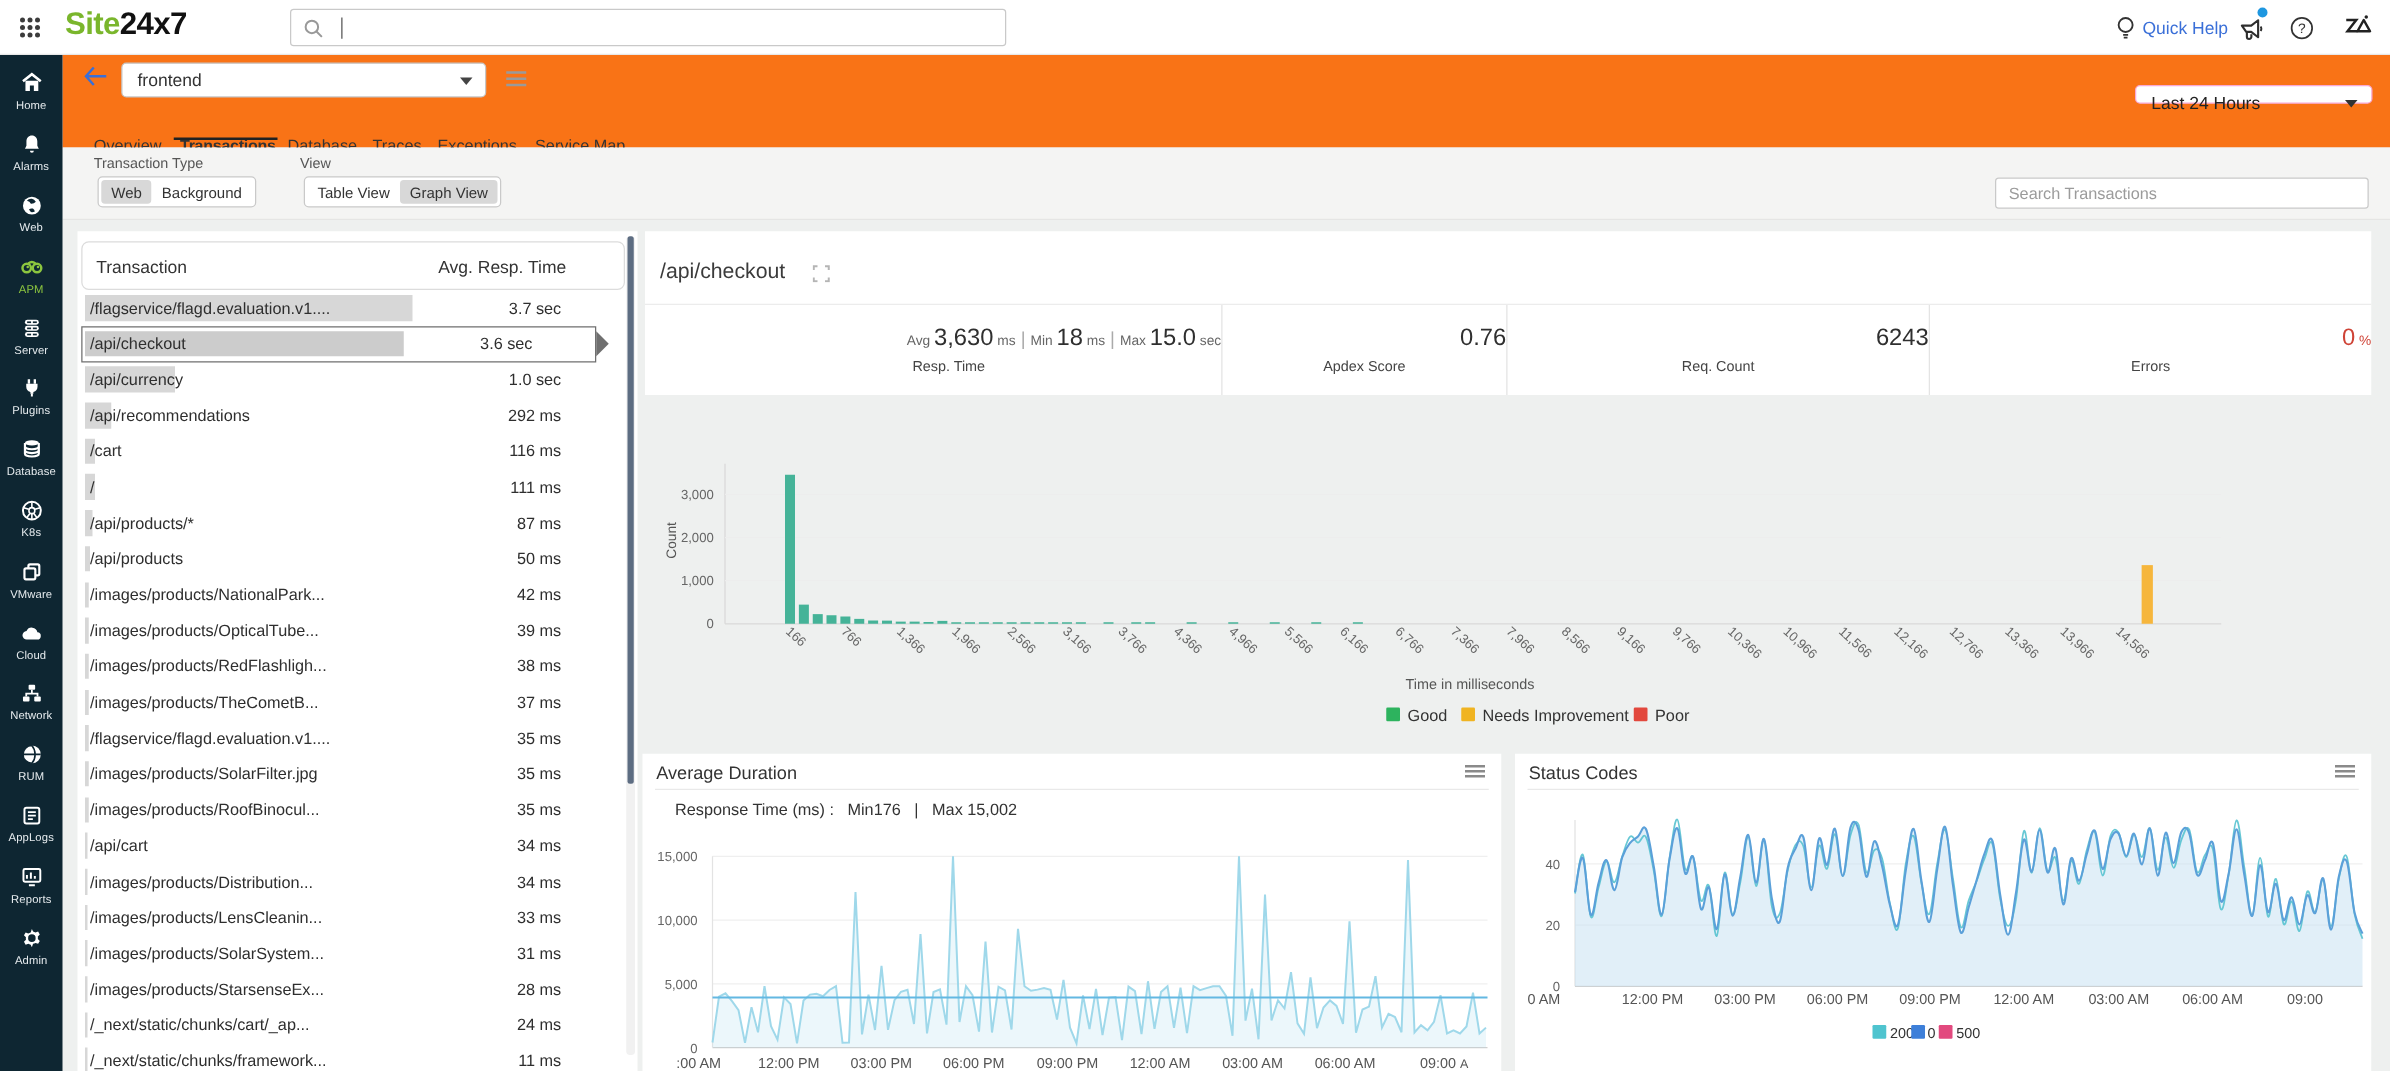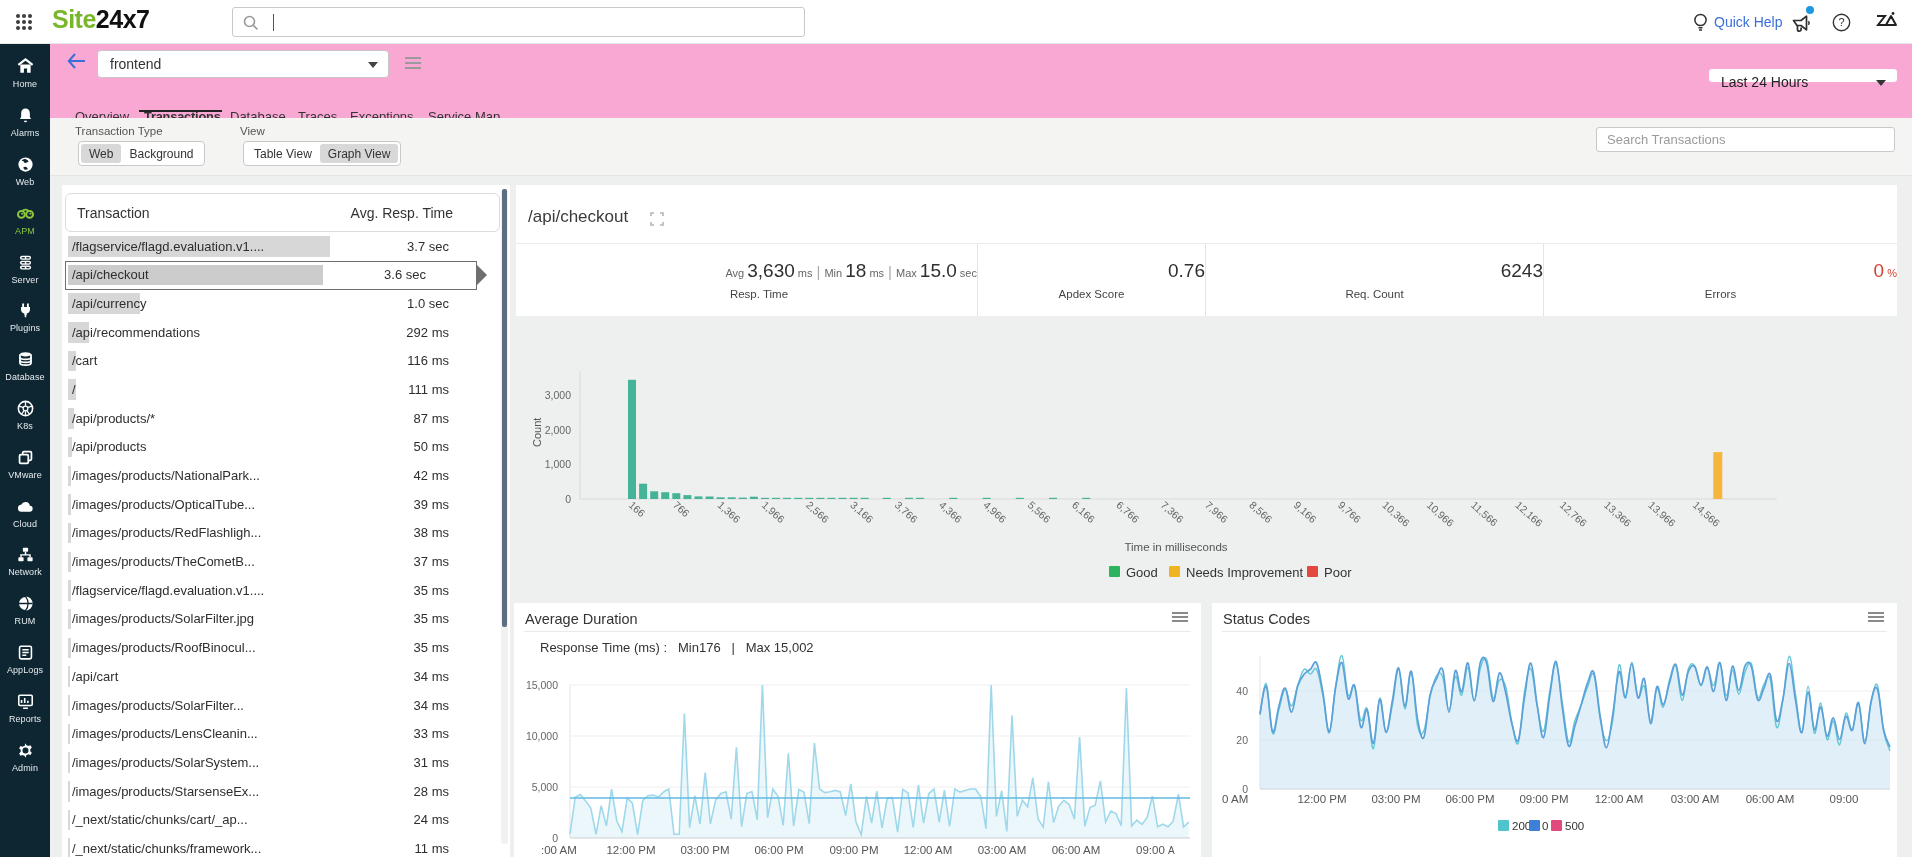--- a/index.html
+++ b/index.html
@@ -19,40 +19,40 @@
 #qh svg { margin-right:5px; }
 .topico { position:absolute; top:13px; }
 
 
 #sidebar { position:absolute; left:0; top:44px; width:50px; height:813px; background:#0e2632; z-index:4; padding-top:4px; }
 .sitem { height:48.8px; display:flex; flex-direction:column; align-items:center; justify-content:center; padding-top:2px; }
 .sitem span { font-size:9px; color:#e6ebee; margin-top:3px; letter-spacing:0.1px; }
 .sitem.active span { color:#8cc63f; }
 
 
-#subhead { position:absolute; left:50px; top:44px; width:1862px; height:74px; background:#f9a8d4; }
+#subhead { position:absolute; left:50px; top:44px; width:1862px; height:74px; background:#f97316; }
 #backarrow { position:absolute; left:17px; top:9px; }
 #appsel { position:absolute; left:47px; top:6px; width:292px; height:28px; border:1px solid #c6c6c6; border-radius:4px; background:#fff; font-size:14px; color:#333; line-height:26px; padding-left:12px; }
 #appsel .caret { position:absolute; right:10px; top:11px; width:0; height:0; border-left:5px solid transparent; border-right:5px solid transparent; border-top:6px solid #444; }
 #burger { position:absolute; left:355px; top:13px; width:16px; }
 #burger div { height:2px; background:#9a9a9a; margin-bottom:3px; }
 #tabs { position:absolute; left:0; top:45px; font-size:13px; color:#333; height:24px; width:900px; }
 #tabs span { position:absolute; top:0;margin-top:20px; }
 #tabs span.act { font-weight:bold; font-size:12.8px; letter-spacing:-0.2px; }
 #tabul { position:absolute; left:89px; top:66px; width:83px; height:2px; background:#222; }
 #rangesel { position:absolute; left:1658px; top:24px; width:190px; height:15px; border:1px solid #f9a8d4; border-radius:4px; background:#fff; font-size:14px; color:#222; line-height:27px; padding-left:12px; }
 #rangesel .caret { position:absolute; right:11px; top:11px; width:0; height:0; border-left:5.5px solid transparent; border-right:5.5px solid transparent; border-top:6.5px solid #333; }
 
 
 #filters { position:absolute; left:50px; top:118px; width:1862px; height:58px; background:#f4f4f3; border-bottom:1px solid #e5e5e4; }
 .flabel { position:absolute; top:7px; font-size:11.5px; color:#555; }
 .seg { position:absolute; top:23px; height:25px; background:#fff; border:1px solid #c9c9c9; border-radius:4px; display:flex; align-items:center; padding:0 2px; }
 .seg span { font-size:12px; color:#333; padding:2.5px 8px; border-radius:3px; }
 .seg span.on { background:#d8d8d8; }
-#tsearch { position:absolute; left:1546px; top:9px; width:299px; height:25px; border:1px solid #c9c9c9; border-radius:3px; background:#fff; font-size:13px; color:#9b9b9b; line-height:23px; padding-left:10px; }
+#tsearch { position:absolute; left:1546px; top:24px; width:299px; height:25px; border:1px solid #c9c9c9; border-radius:3px; background:#fff; font-size:13px; color:#9b9b9b; line-height:23px; padding-left:10px; }
 
 
 #lpanel { position:absolute; left:62px; top:185px; width:448px; height:672px; background:#fff; }
 #thead { position:absolute; left:3px; top:8px; width:435px; height:39px; border:1px solid #dcdcdc; border-radius:6px; background:#fff; font-size:14px; color:#333; }
 #thead .h1 { position:absolute; left:11px; top:11px; }
 #thead .h2 { position:absolute; right:46px; top:11px; }
 #tbody { position:absolute; left:3px; top:47.5px; width:435px; }
 .trow { position:relative; height:28.7px; }
 .trow .bar { position:absolute; left:3px; top:3.5px; height:20.5px; background:#d7d7d7; }
 .trow .tname { position:absolute; left:7px; top:6px; font-size:13px; color:#2e2e2e; white-space:nowrap; }
@@ -385,21 +385,21 @@
           <span class="tname">/images/products/RoofBinocul...</span>
           <span class="tval">35 ms</span>
         </div>
 <div class="trow">
           <span class="bar" style="width:2.4px"></span>
           <span class="tname">/api/cart</span>
           <span class="tval">34 ms</span>
         </div>
 <div class="trow">
           <span class="bar" style="width:2.4px"></span>
-          <span class="tname">/images/products/SolarFilter...</span>
+          <span class="tname">/images/products/Distribution...</span>
           <span class="tval">34 ms</span>
         </div>
 <div class="trow">
           <span class="bar" style="width:2.3px"></span>
           <span class="tname">/images/products/LensCleanin...</span>
           <span class="tval">33 ms</span>
         </div>
 <div class="trow">
           <span class="bar" style="width:2.2px"></span>
           <span class="tname">/images/products/SolarSystem...</span>

